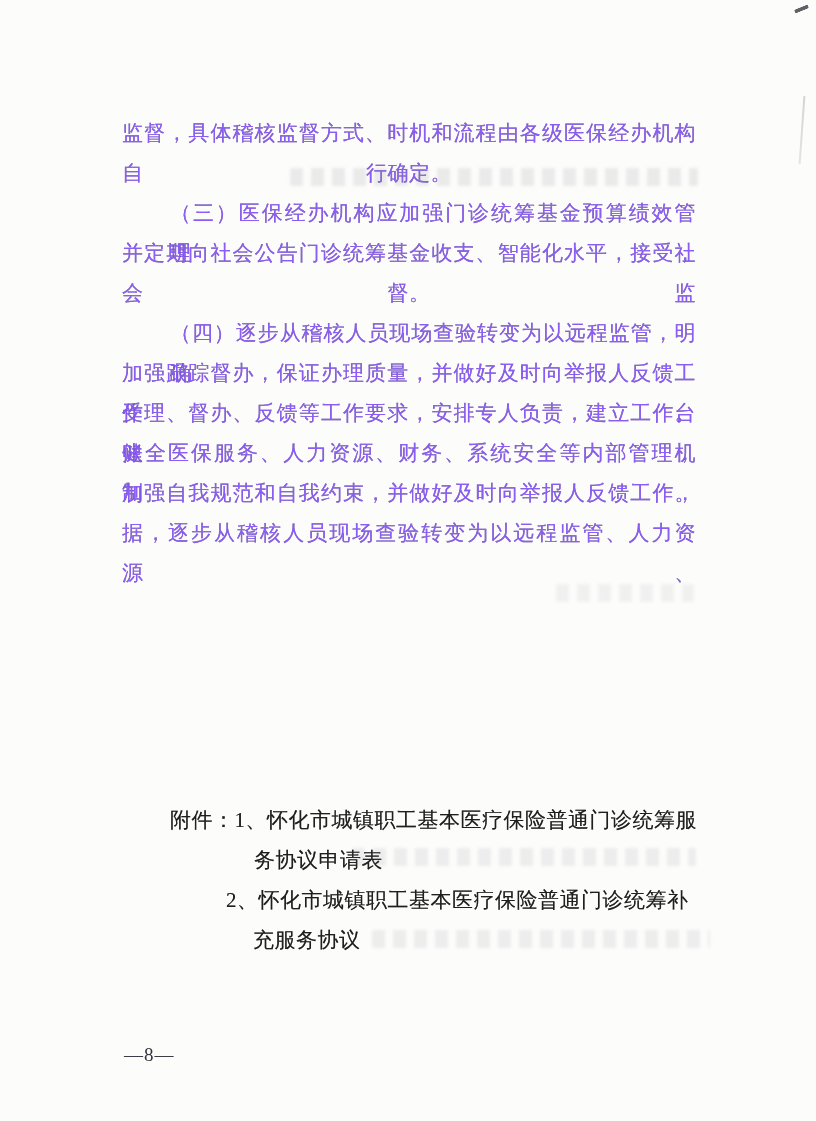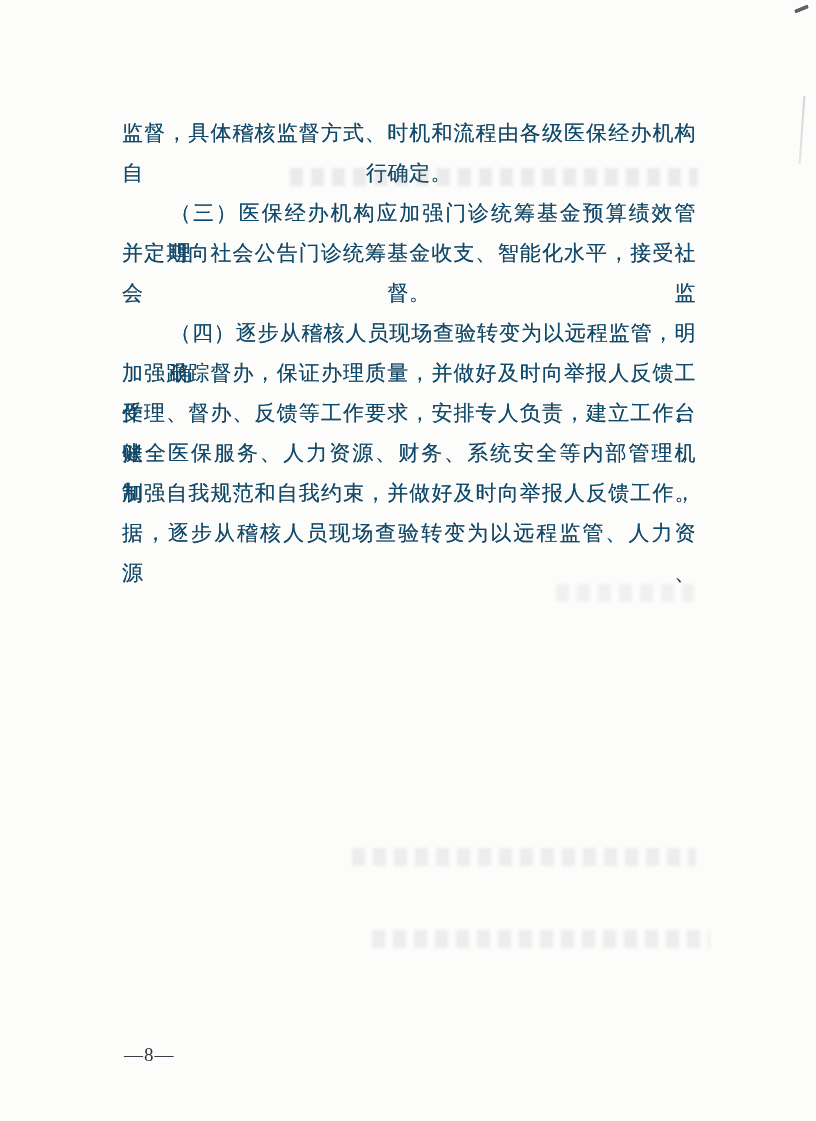--- a/index.html
+++ b/index.html
@@ -24,21 +24,21 @@
     top: 113px;
     left: 122px;
     width: 574px;
   }
   .line {
     height: 40px;
     line-height: 40px;
     font-size: 21px;
     letter-spacing: 0.5px;
     white-space: nowrap;
-    color: #0c4a6e;
+    color: #8b5cf6;
     text-shadow: 0 0 0.4px rgba(30,30,30,0.55);
   }
   .line.justify {
     white-space: normal;
     text-align: justify;
     text-align-last: justify;
   }
   .line.indent {
     padding-left: 48px;
   }
@@ -129,20 +129,26 @@
     <div class="line justify">并定期向社会公告门诊统筹基金收支、智能化水平，接受社会监</div>
     <div class="line plain">督。</div>
     <div class="line justify indent">（四）逐步从稽核人员现场查验转变为以远程监管，明确</div>
     <div class="line justify">加强跟踪督办，保证办理质量，并做好及时向举报人反馈工作。</div>
     <div class="line justify">受理、督办、反馈等工作要求，安排专人负责，建立工作台账，</div>
     <div class="line justify">健全医保服务、人力资源、财务、系统安全等内部管理机制，</div>
     <div class="line justify">加强自我规范和自我约束，并做好及时向举报人反馈工作。</div>
     <div class="line justify">据，逐步从稽核人员现场查验转变为以远程监管、人力资源、</div>
   </div>
 
+  <div class="attachment">
+    <div class="att-row att-0">附件：1、怀化市城镇职工基本医疗保险普通门诊统筹服</div>
+    <div class="att-row att-1">务协议申请表</div>
+    <div class="att-row att-2">2、怀化市城镇职工基本医疗保险普通门诊统筹补</div>
+    <div class="att-row att-3">充服务协议</div>
+  </div>
 
   <div class="page-number">—8—</div>
 
   <div class="ghost" id="ghost1"></div>
   <div class="ghost" id="ghost2"></div>
   <div class="ghost" id="ghost3"></div>
   <div class="ghost" id="ghost4"></div>
   <div class="corner-mark"></div>
   <div class="scratch"></div>
 

